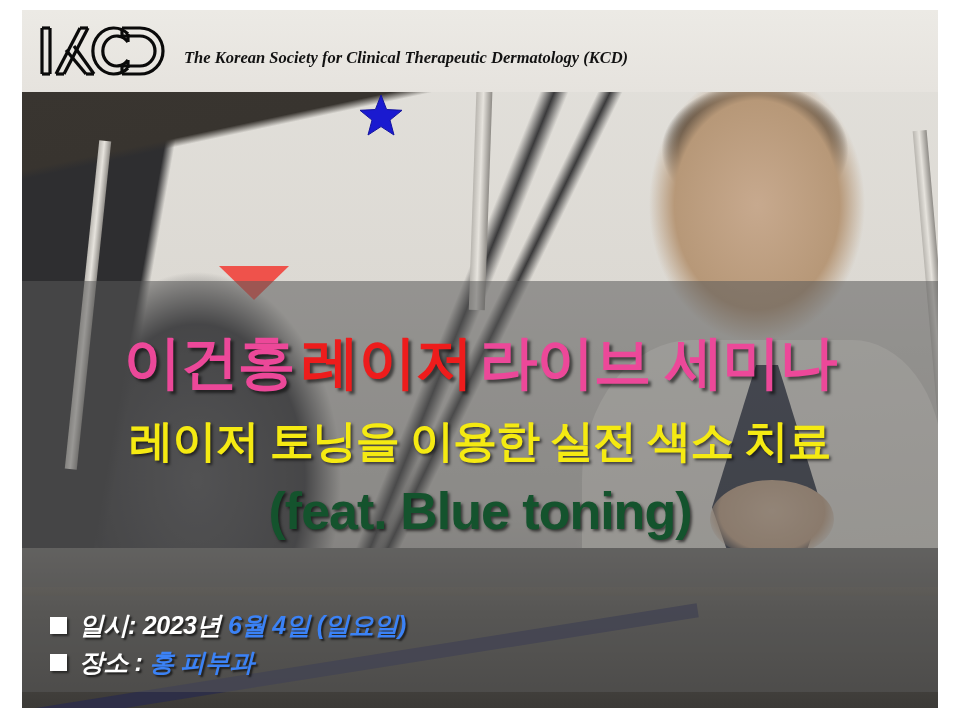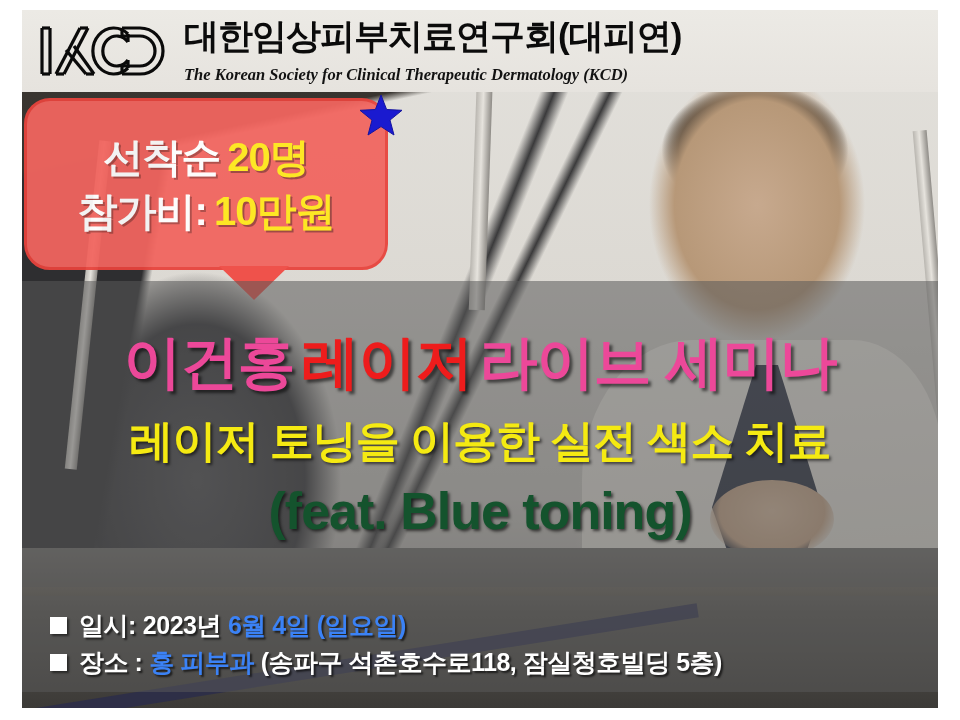--- a/index.html
+++ b/index.html
@@ -267,20 +267,21 @@
     top: 596px;
     width: 916px;
     height: 96px;
     background: rgba(90,90,90,0.52);
     display: flex;
     flex-direction: column;
     justify-content: center;
     padding-left: 28px;
     box-sizing: border-box;
     gap: 12px;
+    font-style: italic;
   }
   .info-row {
     display: flex;
     align-items: center;
     font-family: "Liberation Sans", sans-serif;
     font-weight: 700;
     font-size: 25px;
     line-height: 1;
     letter-spacing: -0.5px;
     white-space: nowrap;
@@ -343,33 +344,24 @@
           <path d="M92 40 L92 48"></path>
 
           <path d="M86 8 L104 8 A23 23 0 0 1 104 54 L86 54"></path>
           <path d="M86 16 L104 16 A15 15 0 0 1 104 46 L86 46"></path>
           <path d="M86 8 L86 16"></path>
           <path d="M86 46 L86 54"></path>
         </g>
       </svg>
     </div>
     <div class="header-text">
-      <div class="org-ko">대한임상피부치료연구회(대피연)</div>
       <div class="org-en">The Korean Society for Clinical Therapeutic Dermatology (KCD)</div>
     </div>
   </div>
 
-  <div class="badge">
-    <div class="badge-line">
-      <span class="badge-white">선착순</span><span class="sp"></span><span class="badge-yellow">20명</span>
-    </div>
-    <div class="badge-line">
-      <span class="badge-white">참가비:</span><span class="sp"></span><span class="badge-yellow">10만원</span>
-    </div>
-  </div>
   <div class="badge-tail"></div>
 
   <div class="star">
     <svg width="46" height="46" viewBox="0 0 46 46" aria-hidden="true">
       <polygon points="23,2 28.6,16.5 44,17.3 32,27.1 36,42 23,33.6 10,42 14,27.1 2,17.3 17.4,16.5" fill="#1a1ad0" stroke="#14149f" stroke-width="1"></polygon>
     </svg>
   </div>
 
   <div class="title-band">
     <div class="title-line-1">
@@ -388,17 +380,16 @@
         <span class="sp"></span>
       <span class="hl-yellow">6월 4일 (일요일)</span>
         <span class="sp"></span>
     </div>
     <div class="info-row">
       <span class="bullet"></span>
       <span>장소 :</span>
         <span class="sp"></span>
       <span class="hl-yellow">홍 피부과</span>
         <span class="sp"></span>
-      <span>(송파구 석촌호수로118, 잠실청호빌딩 5층)</span>
     </div>
   </div>
 
 </div>
 
 </body></html>

